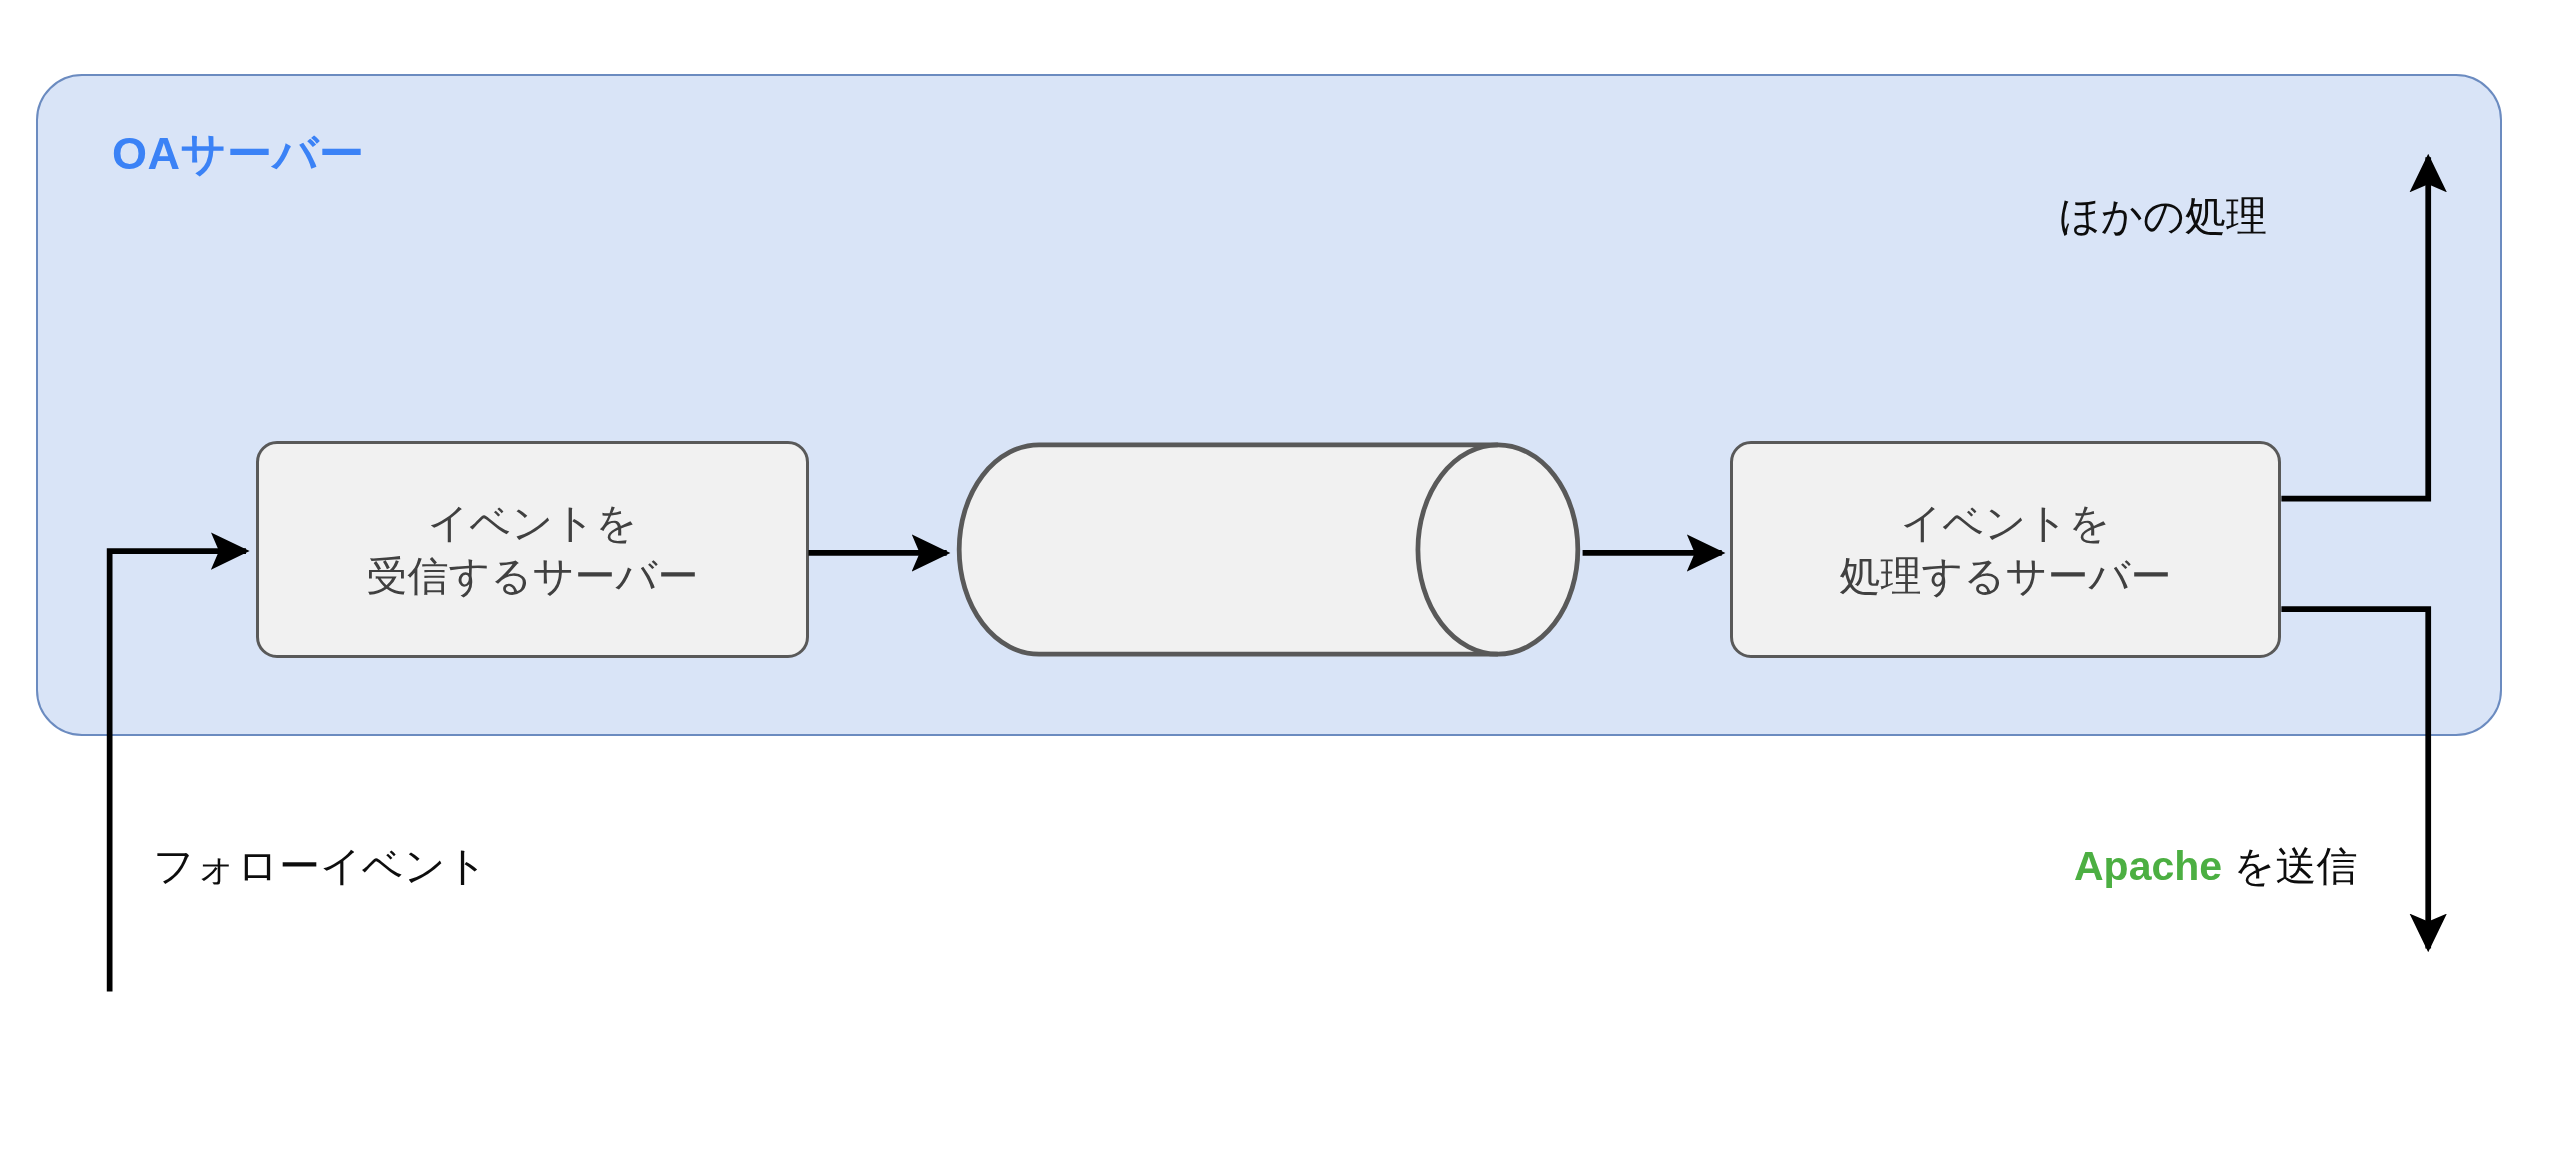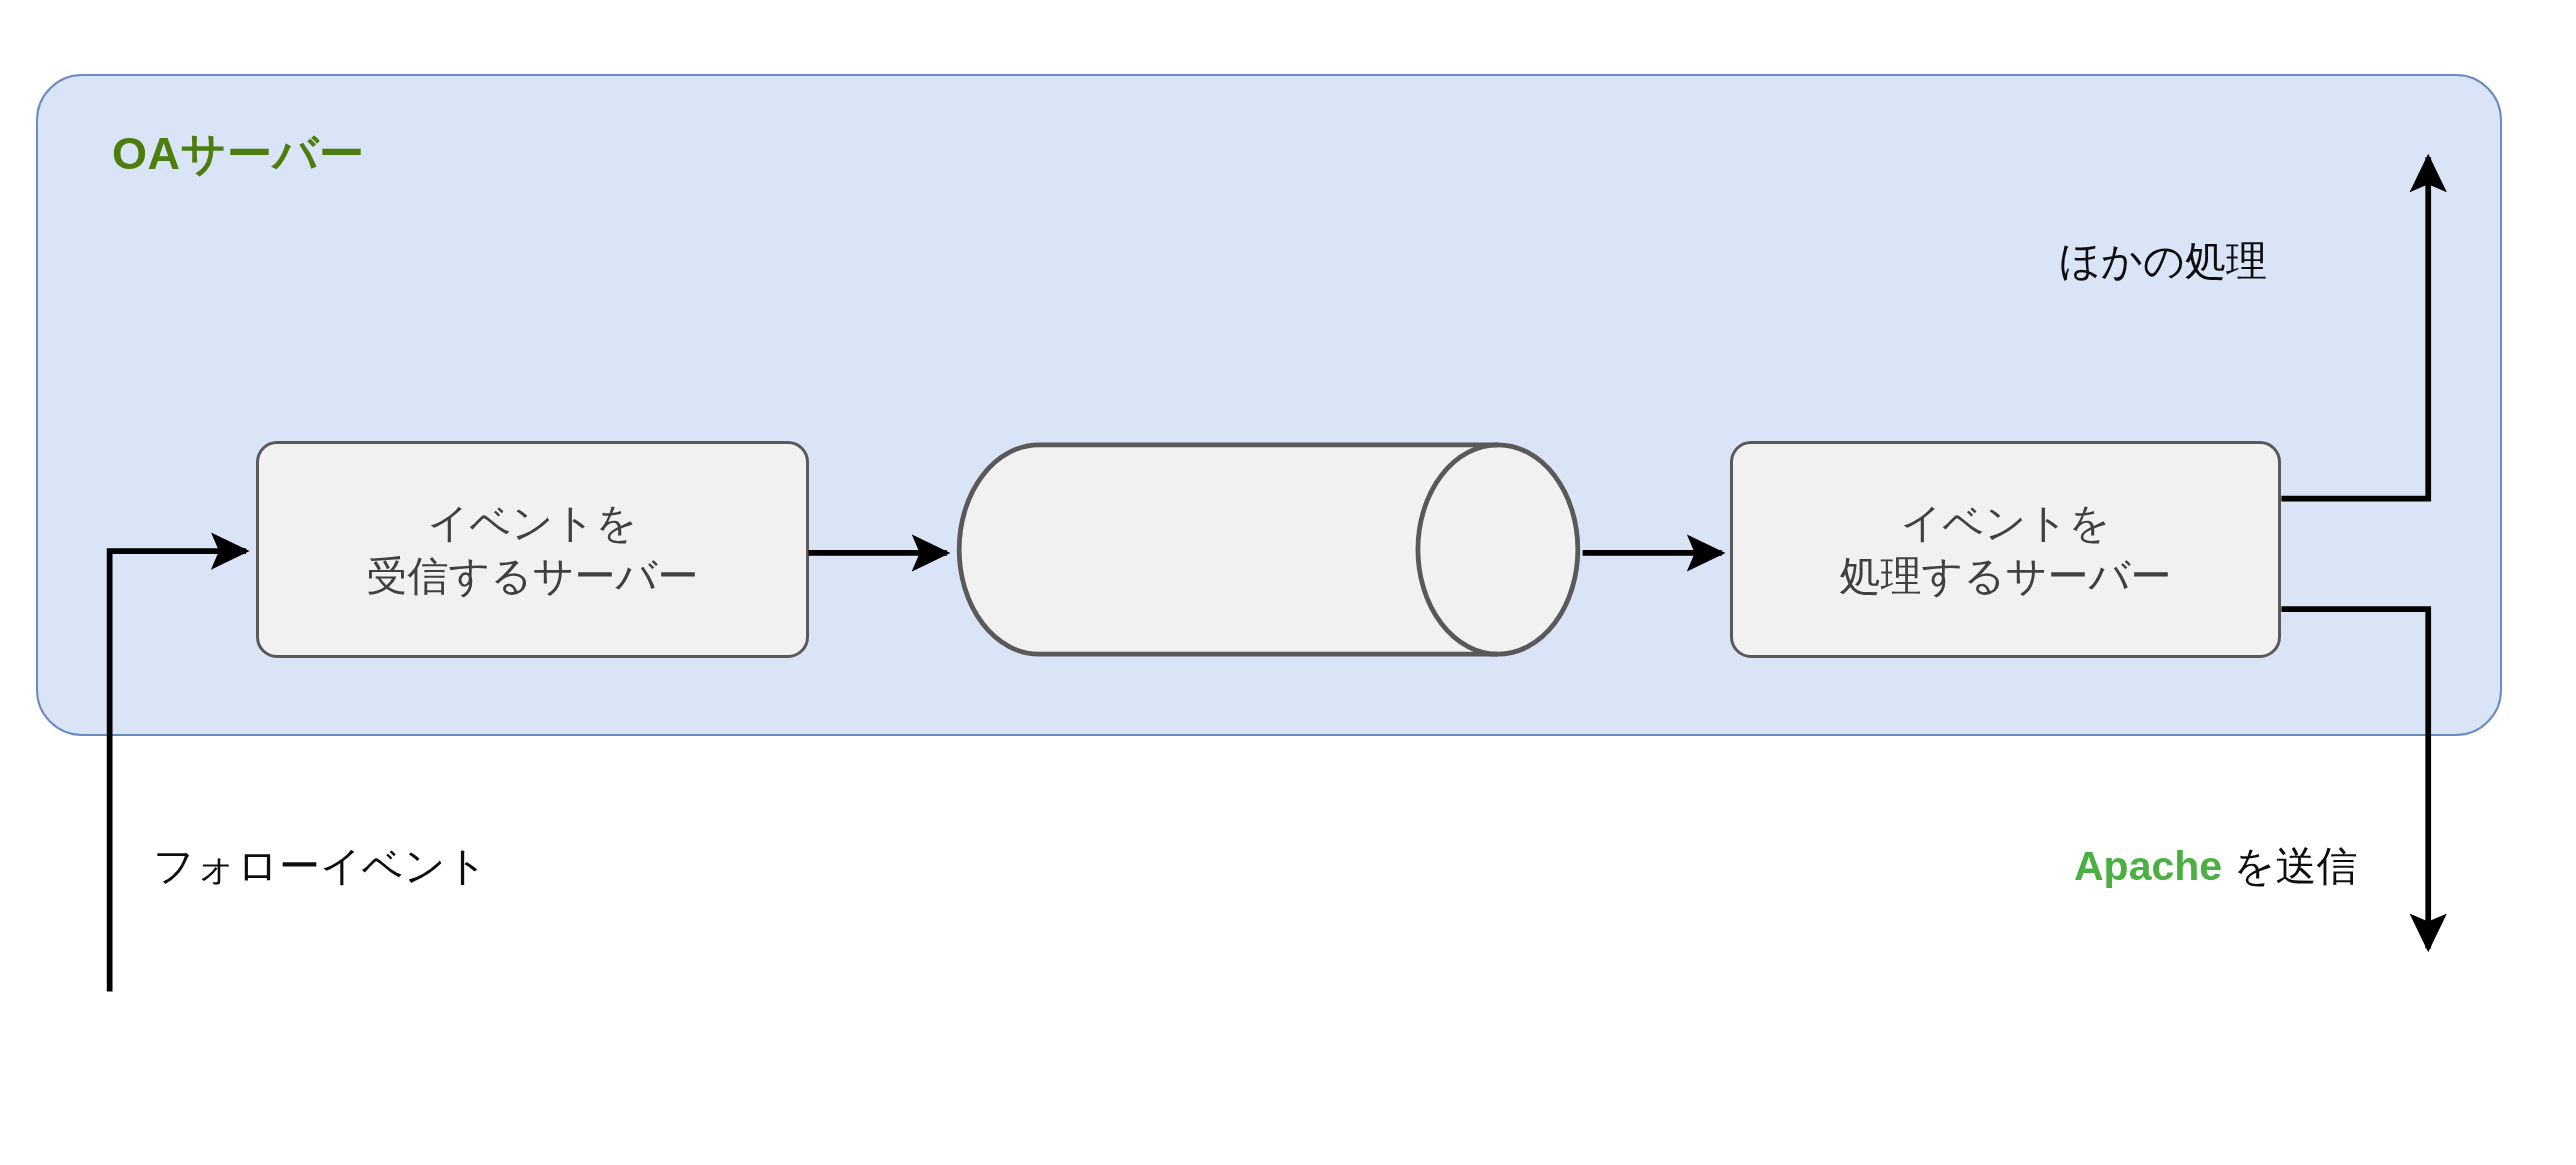--- a/index.html
+++ b/index.html
@@ -31,21 +31,21 @@
     background: #d9e4f7;
     border: 2.9px solid #6b8bc0;
     border-radius: 46px;
   }
   .oa-title {
     position: absolute;
     left: 112px;
     top: 124px;
     font-size: 45px;
     font-weight: bold;
-    color: #4d7c0f;
+    color: #3b82f6;
     letter-spacing: 0.5px;
     white-space: nowrap;
   }
 
   
   .node {
     position: absolute;
     box-sizing: border-box;
     background: #f1f1f1;
     border: 3.8px solid #595959;
@@ -105,21 +105,21 @@
     pointer-events: none;
   }
 
   
   .edge-label {
     position: absolute;
     font-size: 41px;
     color: #0d0d0d;
     white-space: nowrap;
   }
-  #label-other-process { left: 2059px; top: 189px; margin-top: 45px; }
+  #label-other-process { left: 2059px; top: 189px; }
   #label-follow-event  { left: 153px;  top: 839px; }
   #label-send-hello    { left: 2074px; top: 839px; }
   .hello-token {
     color: #4caf42;
     font-weight: bold;
   }
 </style>
 </head>
 <body>
 

